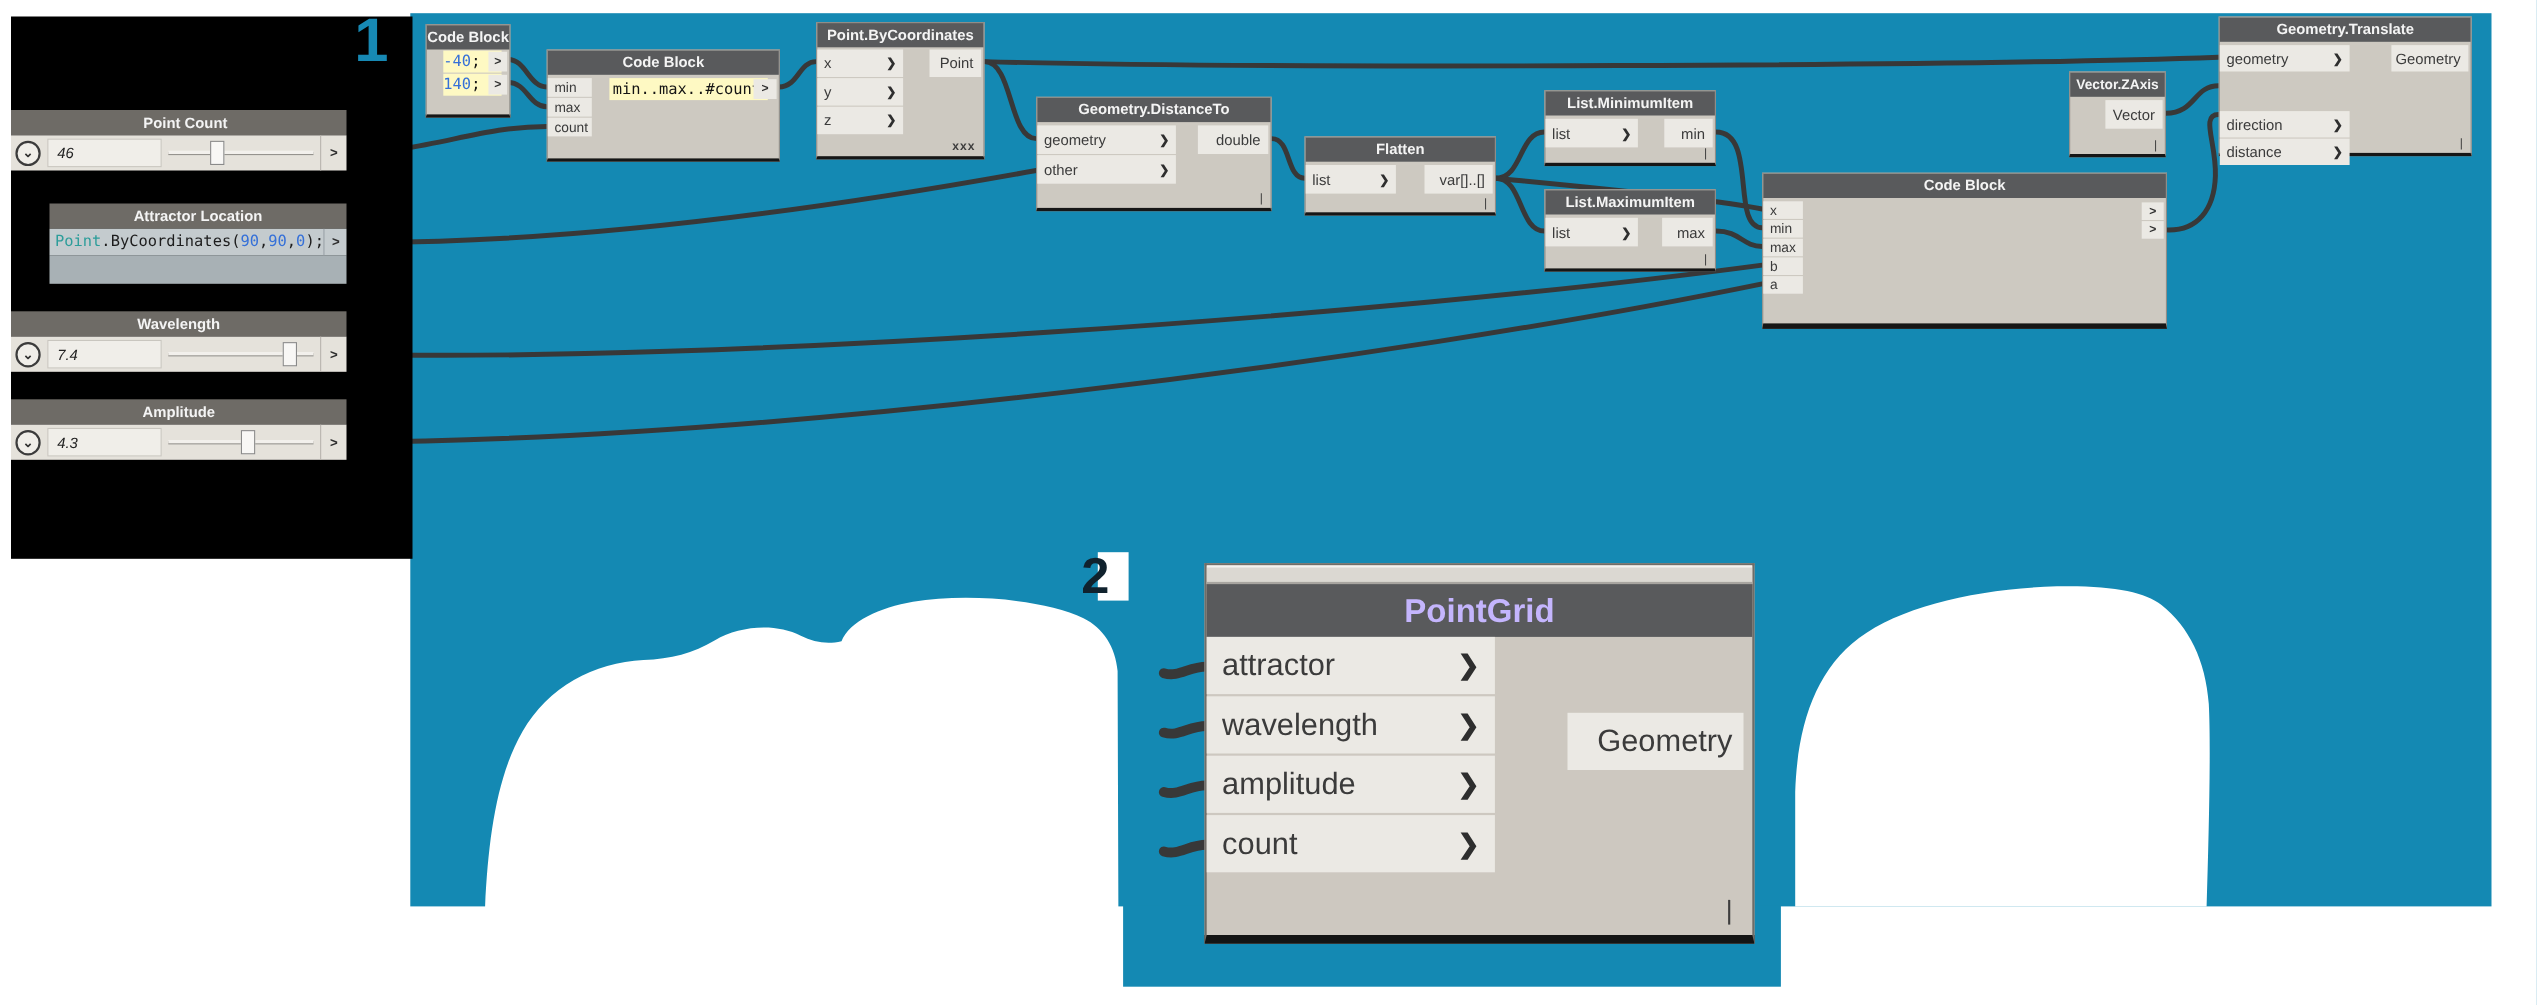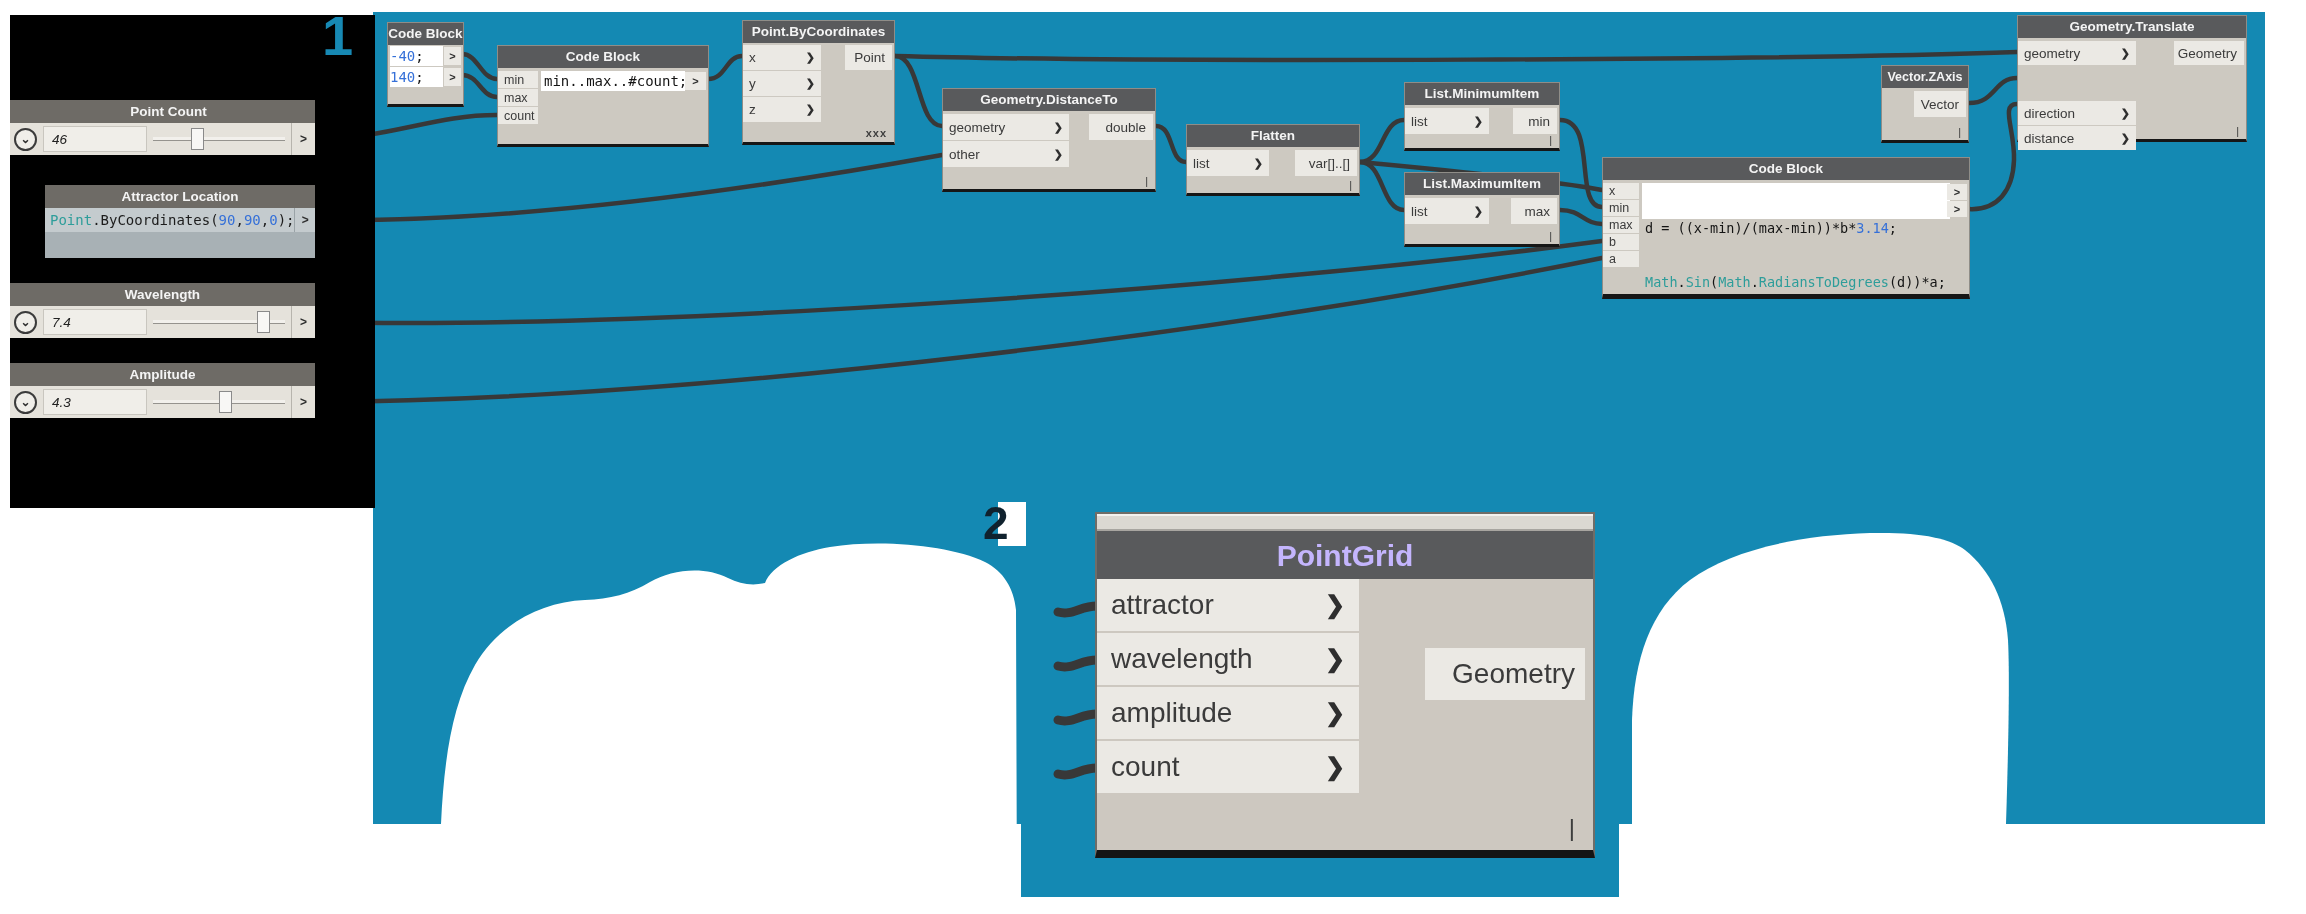--- a/index.html
+++ b/index.html
@@ -16,21 +16,21 @@
     border-bottom:3px solid #161616;color:#3b3b3b;}
   .nh{background:#595A5C;color:#F4F4F4;font-weight:bold;font-size:13.5px;height:22px;line-height:22px;
     text-align:center;white-space:nowrap;overflow:hidden;}
   .irow{box-sizing:border-box;background:#EBE9E4;margin-bottom:1px;padding:0 6px;font-size:13.5px;
     display:flex;align-items:center;justify-content:space-between;color:#3b3b3b;}
   .chev{font-weight:bold;font-size:11px;color:#2e2e2e;}
   .obox{position:absolute;box-sizing:border-box;background:#EBE9E4;text-align:right;padding:0 7px;
     font-size:13.5px;display:flex;align-items:center;justify-content:flex-end;}
   .pbox{position:absolute;box-sizing:border-box;background:#EBE9E4;text-align:center;font-weight:bold;
     font-size:11px;display:flex;align-items:center;justify-content:center;color:#2e2e2e;}
-  .code{font-family:"DejaVu Sans Mono",monospace;background:#ffffff;color:#141414;white-space:pre;}
+  .code{font-family:"DejaVu Sans Mono",monospace;background:#fef9c3;color:#141414;white-space:pre;margin-left:13px;}
   .tok-num{color:#3570D8;} .tok-cls{color:#2D9D9A;}
   .lace{position:absolute;right:7px;bottom:2px;font-size:11px;color:#3d3d3d;}
   .lace-x{position:absolute;right:7px;bottom:3px;font-size:11px;font-weight:bold;letter-spacing:1px;color:#3d3d3d;text-align:center;}
   
   .sl-head{position:absolute;box-sizing:border-box;background:#6E6B66;color:#F4F4F4;font-weight:bold;
     font-size:13.5px;text-align:center;height:23px;line-height:23px;z-index:4;}
   .sl-body{position:absolute;box-sizing:border-box;background:#E5E2DB;height:32px;display:flex;
     align-items:center;z-index:4;}
   .cbtn{box-sizing:border-box;width:23px;height:23px;border:2px solid #3b3b3b;border-radius:50%;
     background:#F0EEE9;margin-left:4px;display:flex;align-items:center;justify-content:center;
@@ -257,24 +257,20 @@
     <div class="irow" style="height:16px;font-size:12.5px;">
         <span>max</span>
       </div>
     <div class="irow" style="height:16px;font-size:12.5px;">
         <span>b</span>
       </div>
     <div class="irow" style="height:16px;font-size:12.5px;">
         <span>a</span>
       </div>
   </div>
-  <div class="code" style="position:absolute;left:39px;top:25px;width:305px;height:36px;font-size:13.5px;line-height:18px;padding-left:3px;">
-    <div><span>d = ((x-min)/(max-min))*b*</span><span class="tok-num">3.14</span><span>;</span></div>
-    <div><span class="tok-cls">Math</span><span>.</span><span class="tok-cls">Sin</span><span>(</span><span class="tok-cls">Math</span><span>.</span><span class="tok-cls">RadiansToDegrees</span><span>(d))*a;</span></div>
-  </div>
   <div class="pbox" style="right:2px;top:26px;width:20px;height:16px;">&gt;</div>
   <div class="pbox" style="right:2px;top:43px;width:20px;height:16px;">&gt;</div>
 </div>
 
 <div class="node" style="left:1881px;top:65px;width:88px;height:78px;">
   <div class="nh" style="font-size:12.5px;">Vector.ZAxis</div>
   <div class="obox" style="right:2px;top:25px;width:52px;height:26px;">Vector</div>
   <div class="lace">|</div>
 </div>
 

